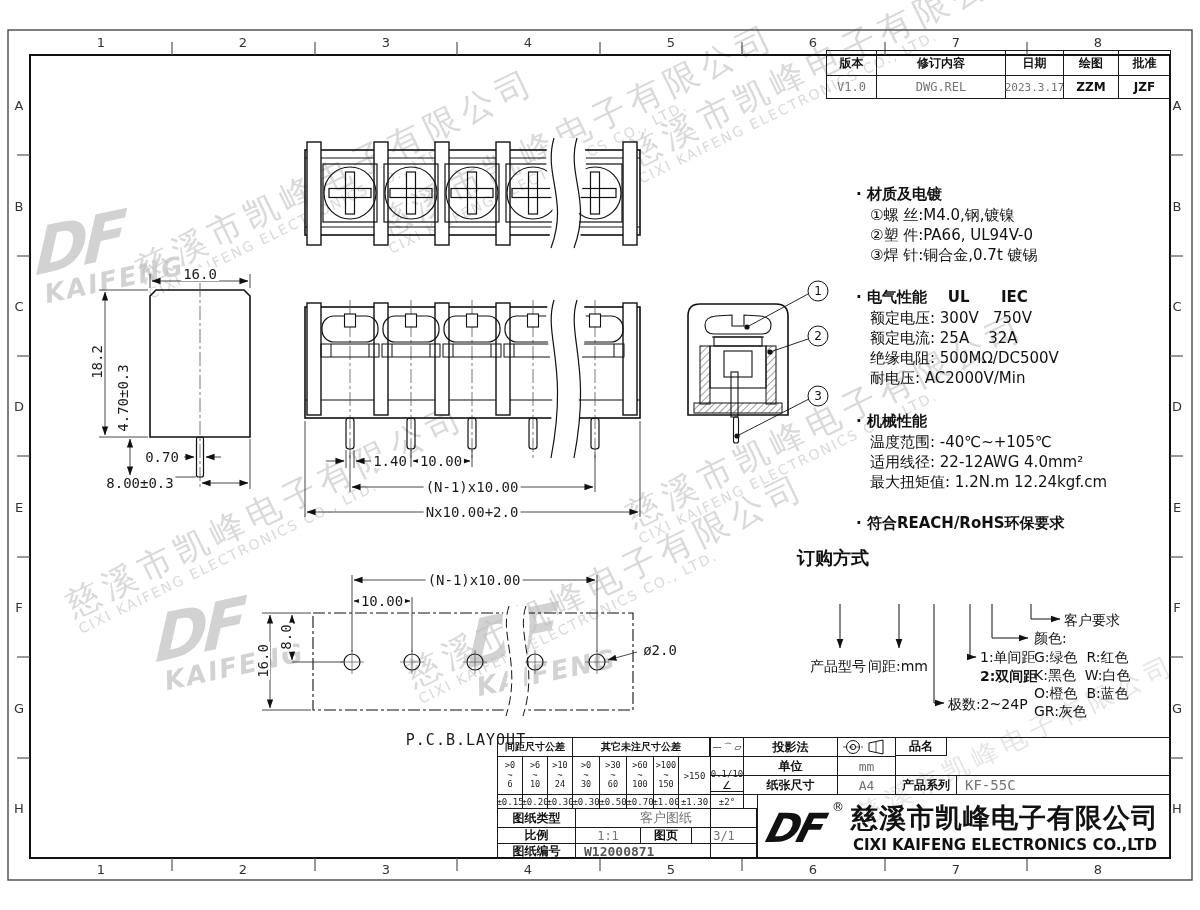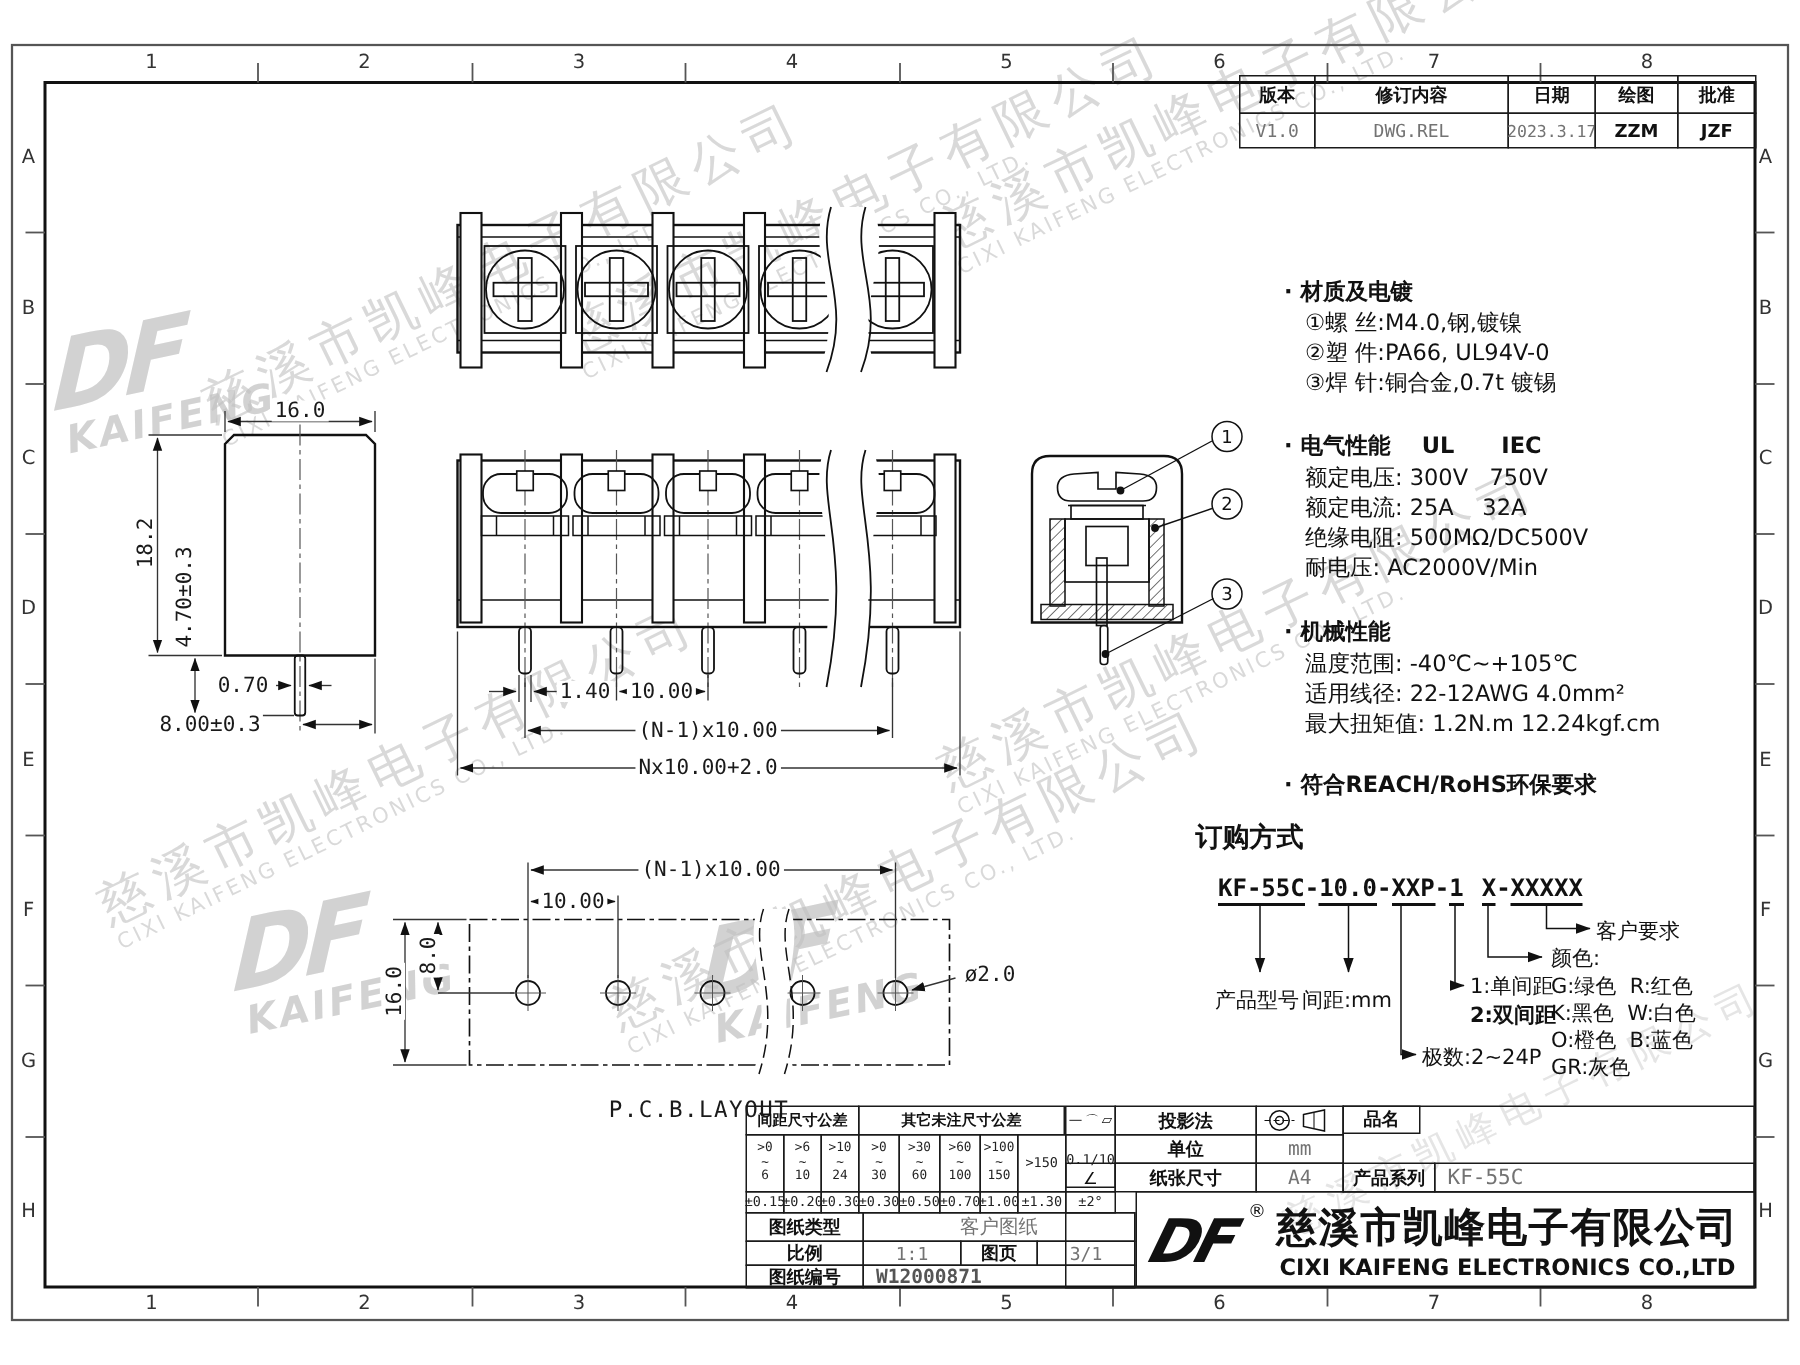--- a/index.html
+++ b/index.html
@@ -459,23 +459,20 @@
   <span class="vlbl" style="left:263px;top:661px;">16.0</span>
   <span class="vlbl" style="left:286px;top:637px;">8.0</span>
   <span class="lbl nobg" style="left:660px;top:650px;">ø2.0</span>
   <span class="lbl nobg" style="left:466px;top:740px;font-size:15px;letter-spacing:1px;">P.C.B.LAYOUT</span>
 
   <span class="balloon-n" style="left:818px;top:291px;">1</span>
   <span class="balloon-n" style="left:818px;top:336px;">2</span>
   <span class="balloon-n" style="left:818px;top:396px;">3</span>
 
   <div class="note-title" style="left:797px;top:546px;font-size:18px;">订购方式</div>
-  <div class="pn" style="left:812px;top:582px;">
-    <span class="u">KF-55C</span><span>-</span><span class="u">10.0</span><span>-</span><span class="u">XXP</span><span>-</span><span class="u">1</span><span class="u" style="margin-left:12px;">X</span><span>-</span><span class="u">XXXXX</span>
-  </div>
   <div class="olbl" style="left:810px;top:658px;">产品型号</div>
   <div class="olbl" style="left:868px;top:658px;">间距:mm</div>
   <div class="olbl" style="left:980px;top:649px;">1:单间距</div>
   <div class="olbl" style="left:980px;top:668px;font-weight:bold;">2:双间距</div>
   <div class="olbl" style="left:948px;top:696px;">极数:2~24P</div>
   <div class="olbl" style="left:1064px;top:612px;font-family:Liberation Mono, monospace;">客户要求</div>
   <div class="olbl" style="left:1034px;top:630px;">颜色:</div>
   <div class="olbl" style="left:1034px;top:649px;">G:绿色  R:红色</div>
   <div class="olbl" style="left:1034px;top:667px;">K:黑色  W:白色</div>
   <div class="olbl" style="left:1034px;top:685px;">O:橙色  B:蓝色</div>

